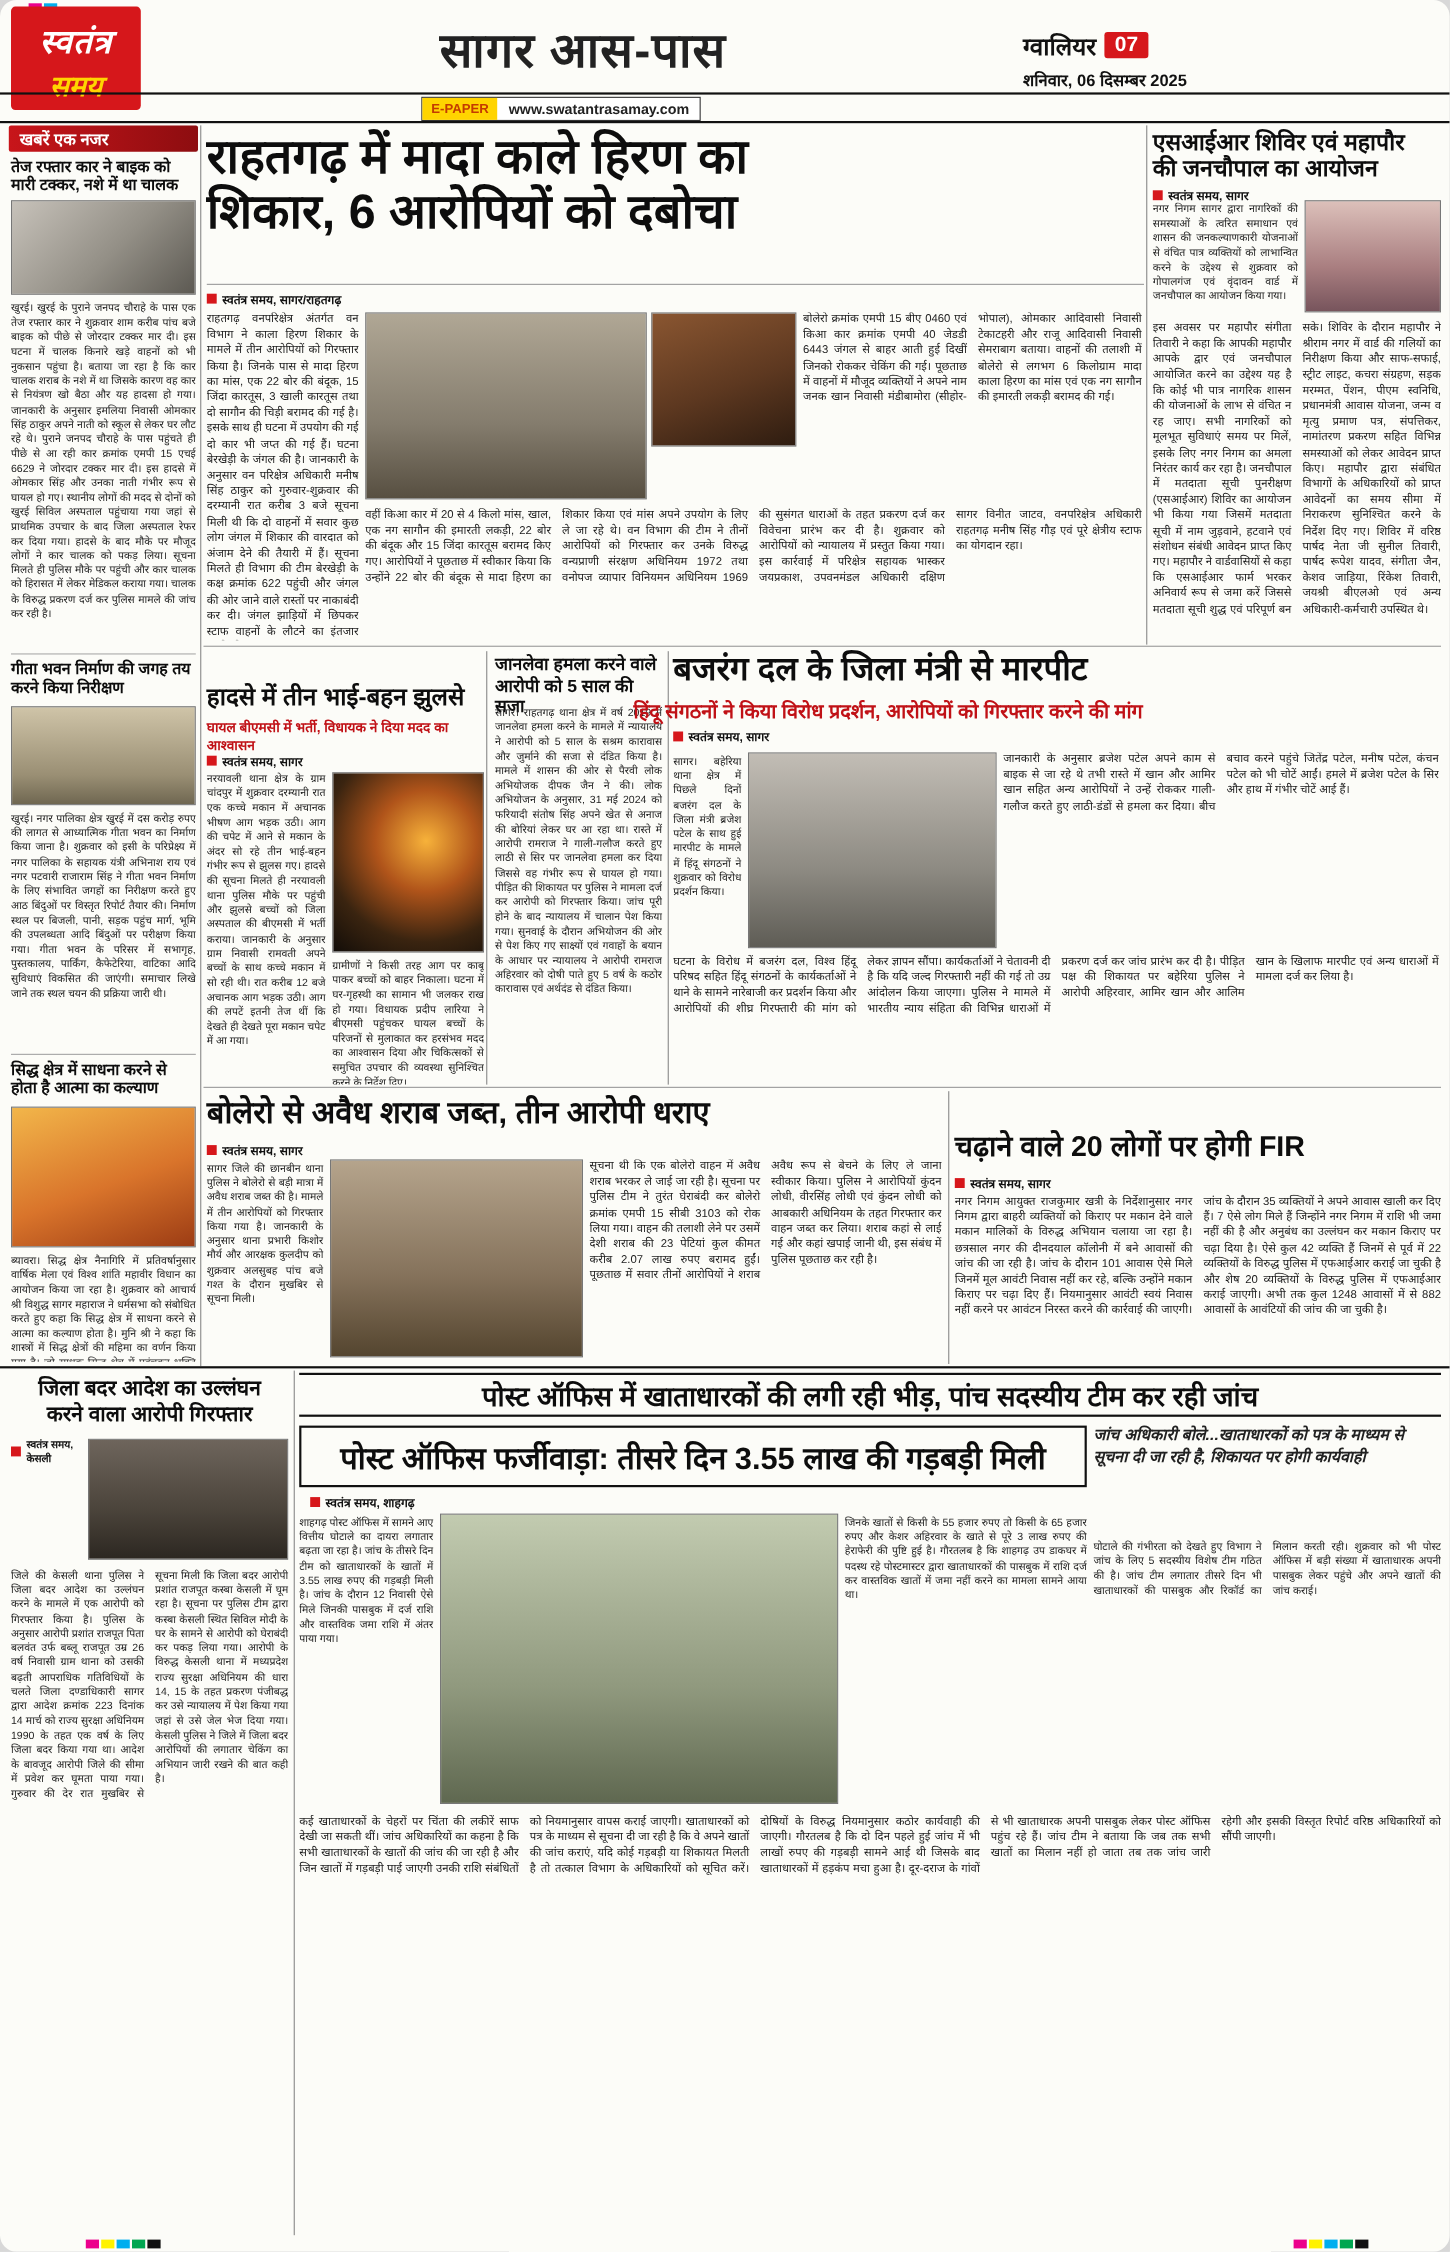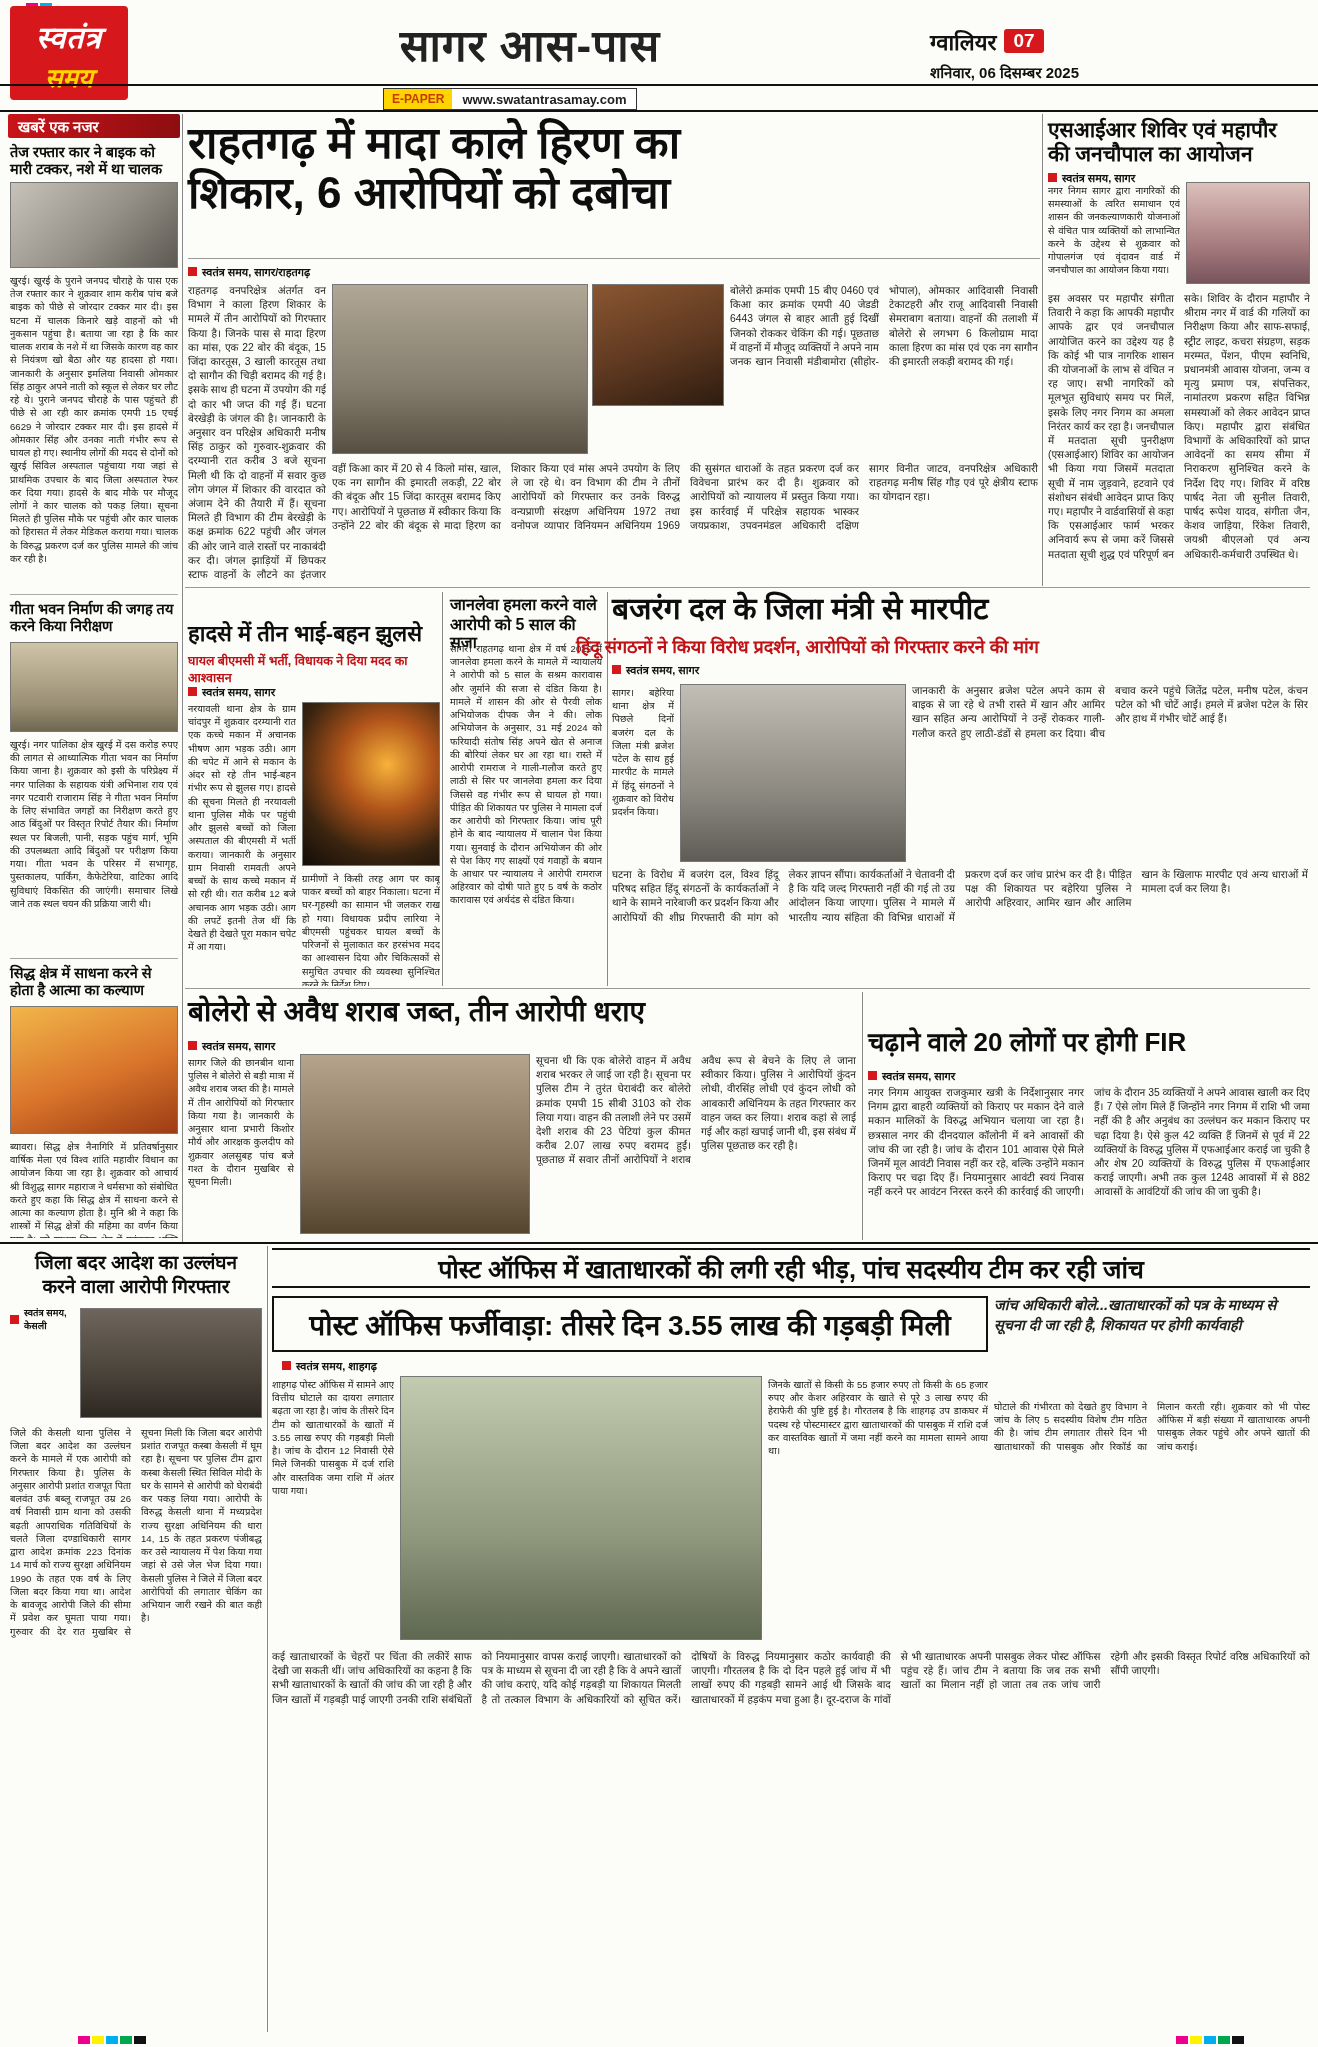--- a/index.html
+++ b/index.html
@@ -1,18 +1,18 @@
 <!DOCTYPE html>
 <html><head>
 <meta charset="utf-8">
 <style>
   * { margin:0; padding:0; box-sizing:border-box; }
   html,body { background:#d8d8d8; }
   body { font-family:"Liberation Sans", sans-serif; }
-  .page { position:relative; width:1318px; height:2047px; background:#fcfcf8; margin:0 auto; overflow:hidden; }
+  .page { position:relative; width:1318px; height:2047px; background:#fcfcf8; margin:0 auto; overflow:hidden;border-radius:15px; }
   .abs { position:absolute; }
 
   
   .logo-box { background:#d6171b; color:#fff; border-radius:4px; text-align:center; padding-top:10px; }
   .logo-l1 { font-size:30px; font-weight:bold; font-style:italic; letter-spacing:1px; }
   .logo-l2 { font-size:26px; font-weight:bold; font-style:italic; color:#ffd400; margin-top:2px; }
   .masthead-title { font-size:44px; font-weight:bold; color:#222; text-align:center; letter-spacing:1px; }
   .city-row { display:flex; align-items:center; gap:8px; }
   .city-name { font-size:22px; font-weight:bold; color:#111; }
   .page-badge { background:#d6171b; color:#fff; font-weight:bold; font-size:19px; padding:1px 9px; border-radius:3px; }

